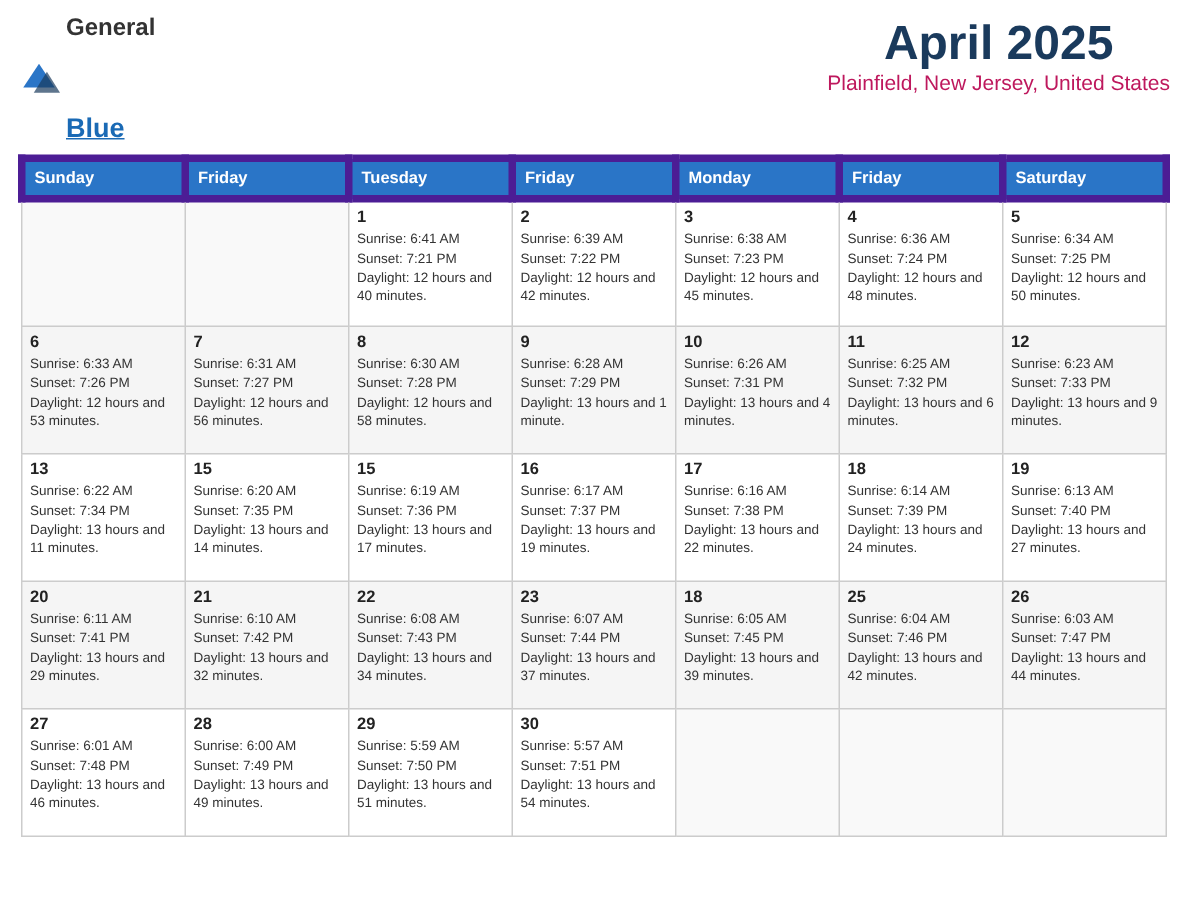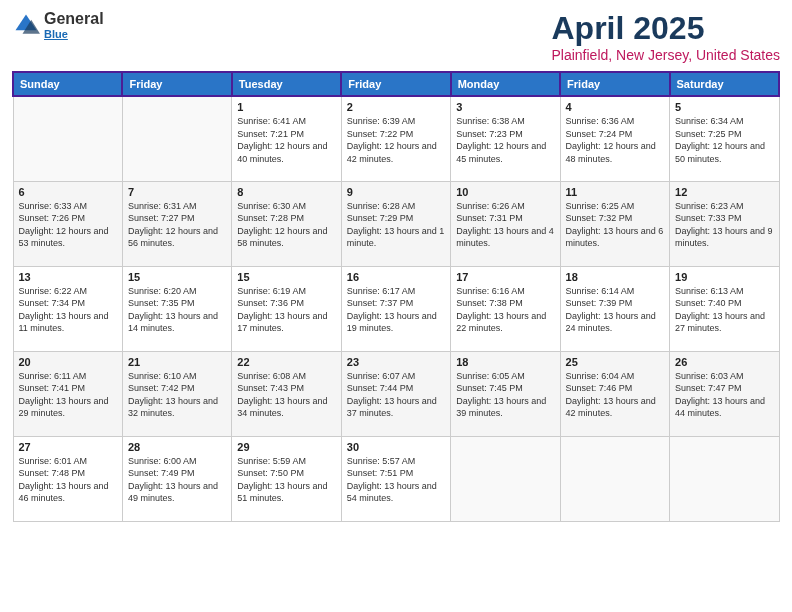--- a/index.html
+++ b/index.html
@@ -23,38 +23,39 @@
     }
     .logo {
       display: flex;
       align-items: center;
       gap: 4px;
     }
     .logo-text {
       display: flex;
       flex-direction: column;
       line-height: 1.1;
+      gap: 48px;
     }
     .logo-general {
       font-size: 16px;
       font-weight: bold;
       color: #333;
     }
     .logo-blue {
-      font-size: 11px;
+      font-size: 18px;
       font-weight: bold;
       color: #1a6ab5;
       text-decoration: underline;
     }
     .logo-icon {
       width: 28px;
       height: 28px;
     }
     .title-block {
-      text-align: left;
+      text-align: center;
     }
     .month-title {
       font-size: 32px;
       font-weight: bold;
       color: #1a3a5c;
     }
     .location-title {
       font-size: 14px;
       color: #be185d;
     }
@@ -63,21 +64,21 @@
       border-collapse: collapse;
       font-size: 10px;
     }
     .calendar th {
       background: #2a75c7;
       color: #fff;
       text-align: left;
       padding: 5px 6px;
       font-size: 11px;
       font-weight: bold;
-      border: 2px solid #4c1d95;
+      border: 5px solid #4c1d95;
     }
     .calendar td {
       border: 1px solid #ccc;
       vertical-align: top;
       padding: 4px 5px;
       width: calc(100% / 7);
       height: 85px;
     }
     .cell-day {
       font-weight: bold;

